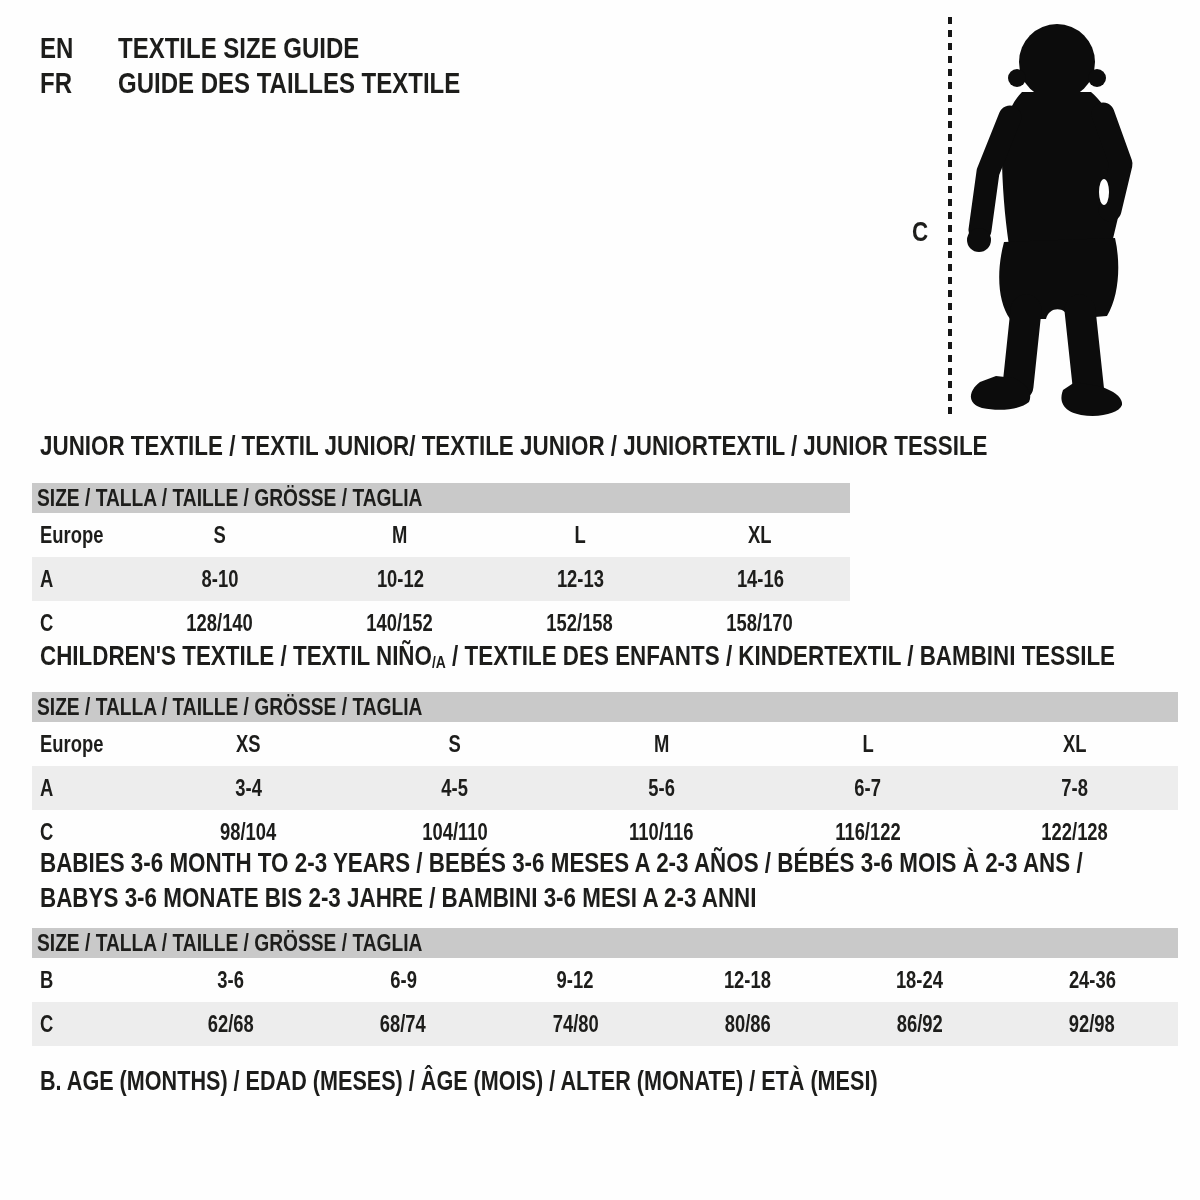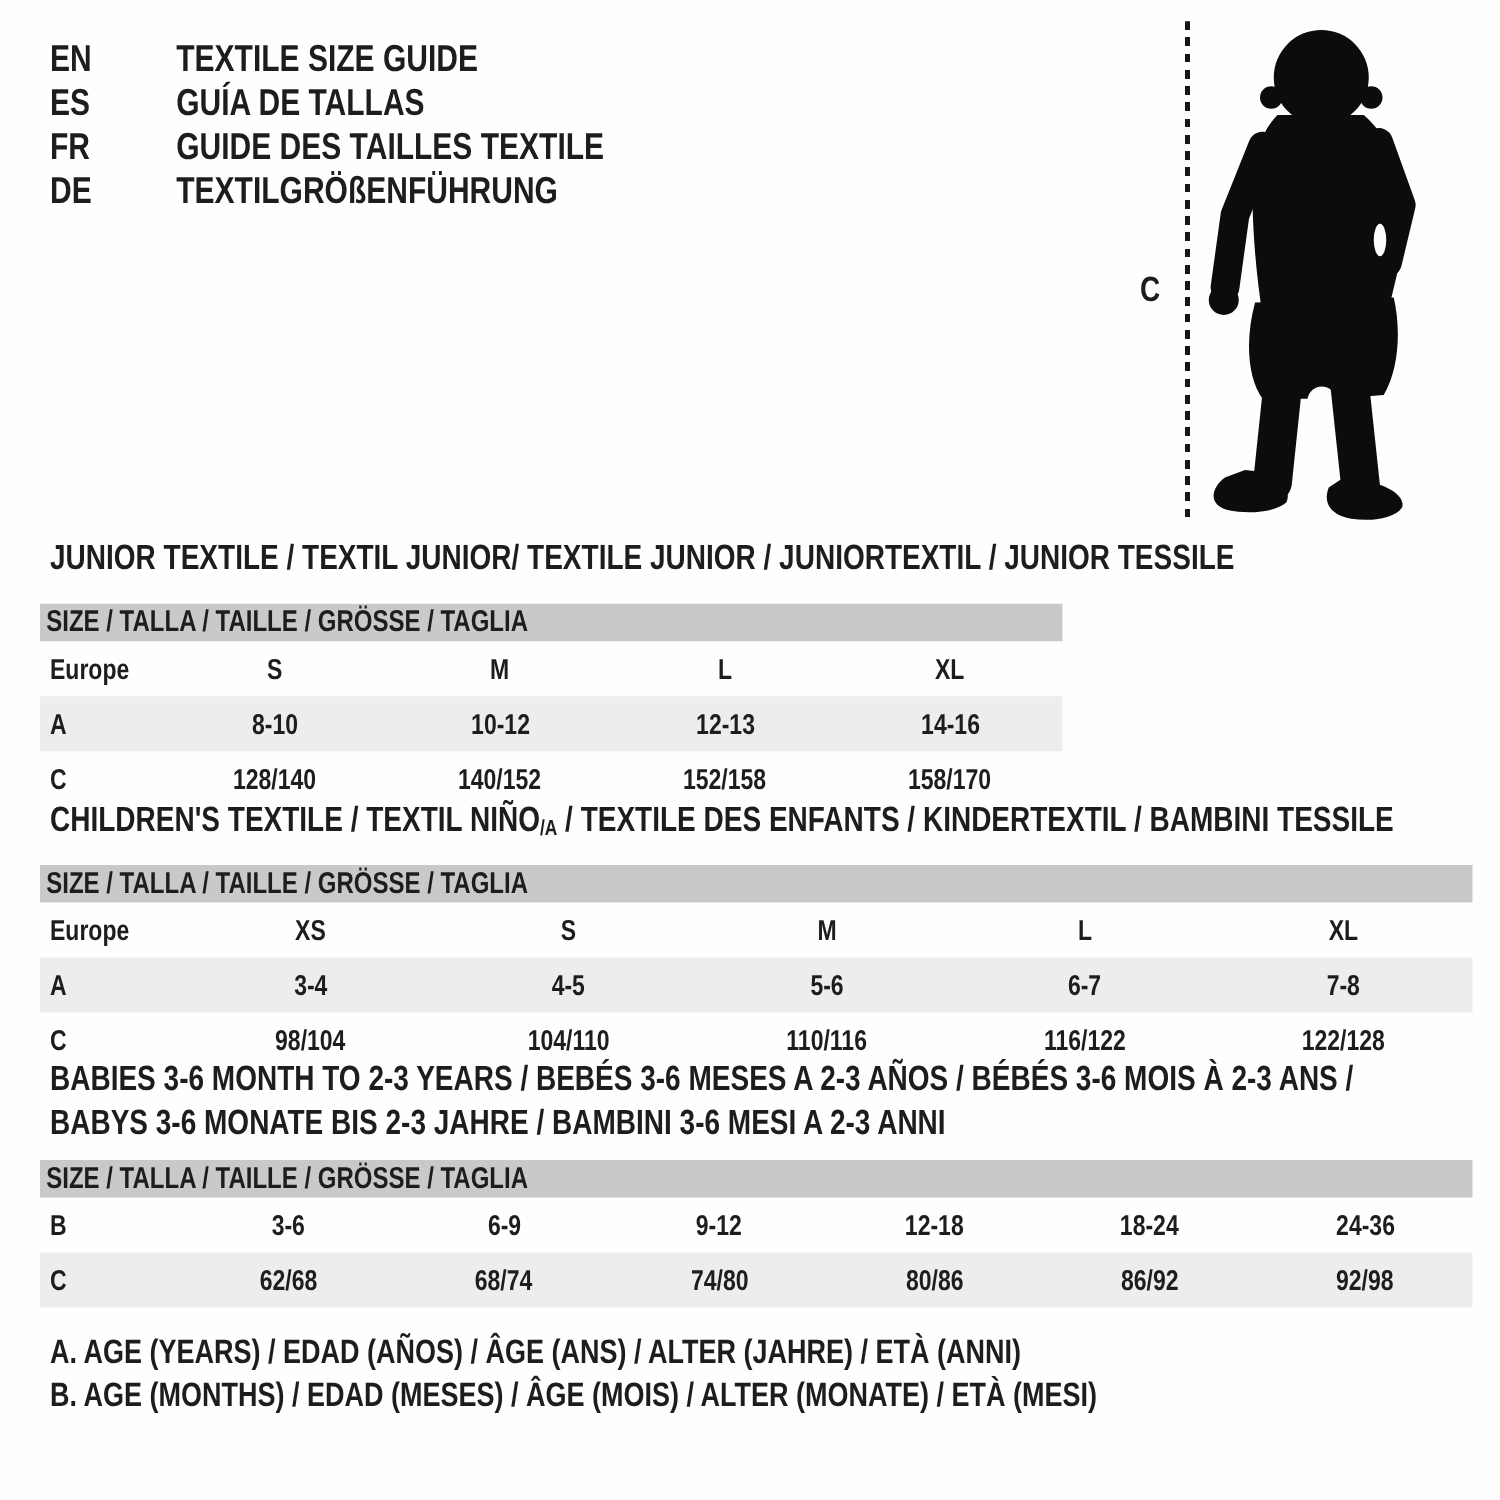--- a/index.html
+++ b/index.html
@@ -15,21 +15,21 @@
     width: 1200px; height: 1200px;
     background: #fefefe;
     overflow: hidden;
   }
   
   .cx  { display: inline-block; transform: scaleX(0.8); transform-origin: 0 50%; white-space: nowrap; }
   .cxc { display: inline-block; transform: scaleX(0.8); transform-origin: 50% 50%; white-space: nowrap; }
 
   
   .langs { position: absolute; left: 40px; top: 30px; }
-  .lang-row { display: flex; height: 35px; align-items: center; font-size: 30px; gap: 23px; }
+  .lang-row { display: flex; height: 35px; align-items: center; font-size: 30px; }
   .lang-code { width: 78px; }
 
   
   .figure-svg { position: absolute; left: 958px; top: 14px; }
   .measure-line {
     position: absolute; left: 948px; top: 17px; width: 4px; height: 398px;
     background: repeating-linear-gradient(to bottom, #161616 0 7px, transparent 7px 13px);
   }
   .measure-label { position: absolute; left: 910px; top: 216px; font-size: 28px; }
 
@@ -66,30 +66,22 @@
 <body>
 
 <div class="stage">
 
   <div class="langs">
     <div class="lang-row">
       <span class="lang-code"><span class="cx">EN</span></span>
       <span class="cx">TEXTILE SIZE GUIDE</span>
     </div>
     <div class="lang-row">
-      <span class="lang-code"><span class="cx">ES</span></span>
-      <span class="cx">GUÍA DE TALLAS</span>
-    </div>
-    <div class="lang-row">
       <span class="lang-code"><span class="cx">FR</span></span>
       <span class="cx">GUIDE DES TAILLES TEXTILE</span>
-    </div>
-    <div class="lang-row">
-      <span class="lang-code"><span class="cx">DE</span></span>
-      <span class="cx">TEXTILGRÖßENFÜHRUNG</span>
     </div>
   </div>
 
   <div class="measure-line"></div>
   <div class="measure-label"><span class="cxc">C</span></div>
 
   <svg class="figure-svg" width="185" height="406" viewBox="0 0 185 406" aria-hidden="true">
     <g fill="#0c0c0c" stroke="none">
       <circle cx="99" cy="48" r="38"></circle>
       <circle cx="59" cy="64" r="9"></circle>
@@ -193,20 +185,17 @@
       <span class="cell"><span class="cxc">68/74</span></span>
       <span class="cell"><span class="cxc">74/80</span></span>
       <span class="cell"><span class="cxc">80/86</span></span>
       <span class="cell"><span class="cxc">86/92</span></span>
       <span class="cell"><span class="cxc">92/98</span></span>
     </div>
   </div>
 
   <div class="legend">
     <div class="legend-line">
-        <span class="cx">A. AGE (YEARS) / EDAD (AÑOS) / ÂGE (ANS) / ALTER (JAHRE) / ETÀ (ANNI)</span>
-      </div>
-    <div class="legend-line">
         <span class="cx">B. AGE (MONTHS) / EDAD (MESES) / ÂGE (MOIS) / ALTER (MONATE) / ETÀ (MESI)</span>
       </div>
   </div>
 
 </div>
 
 </body></html>

